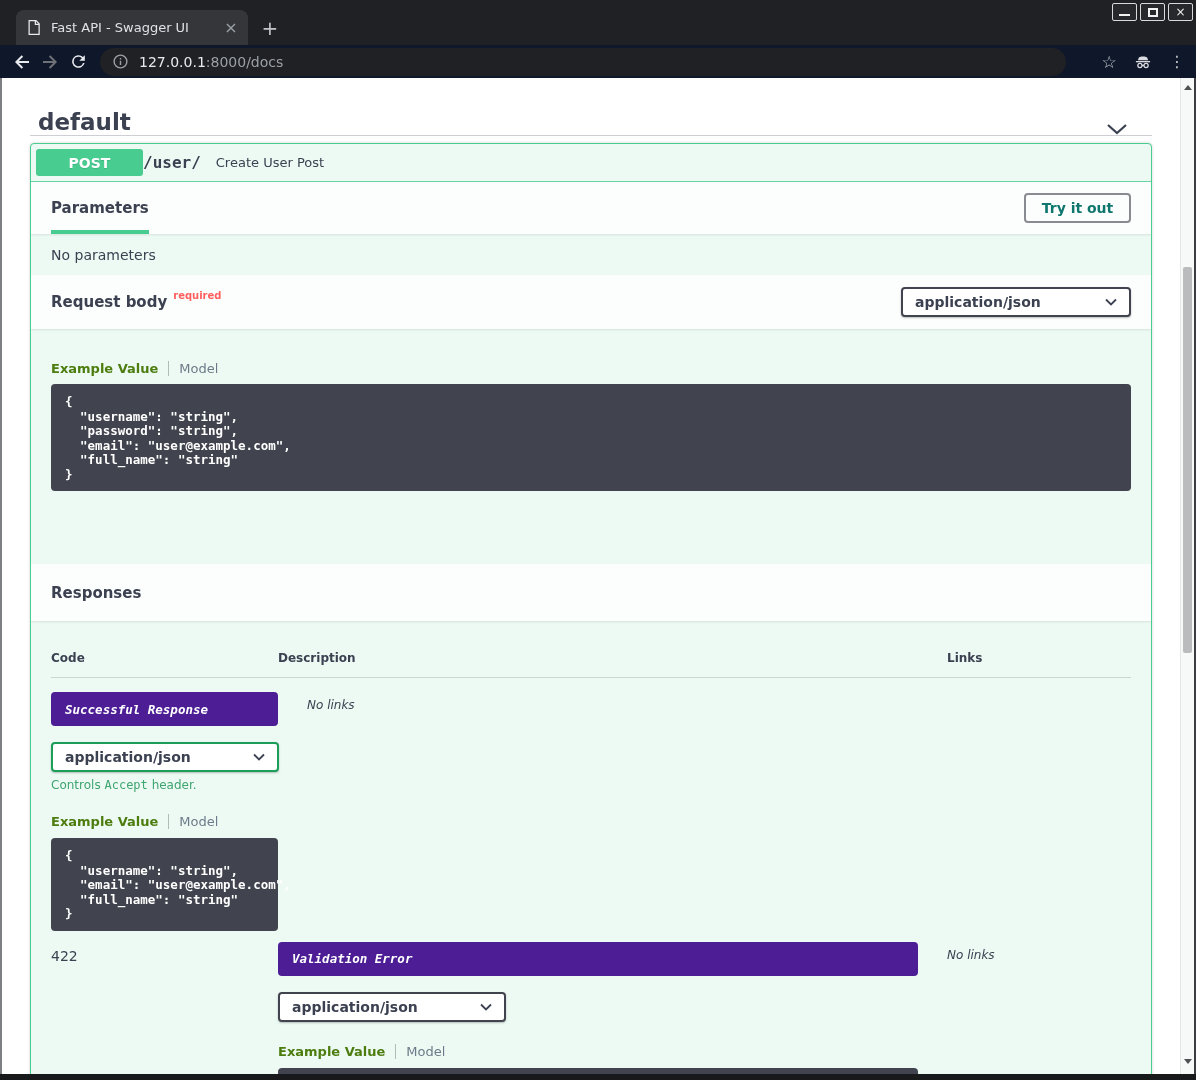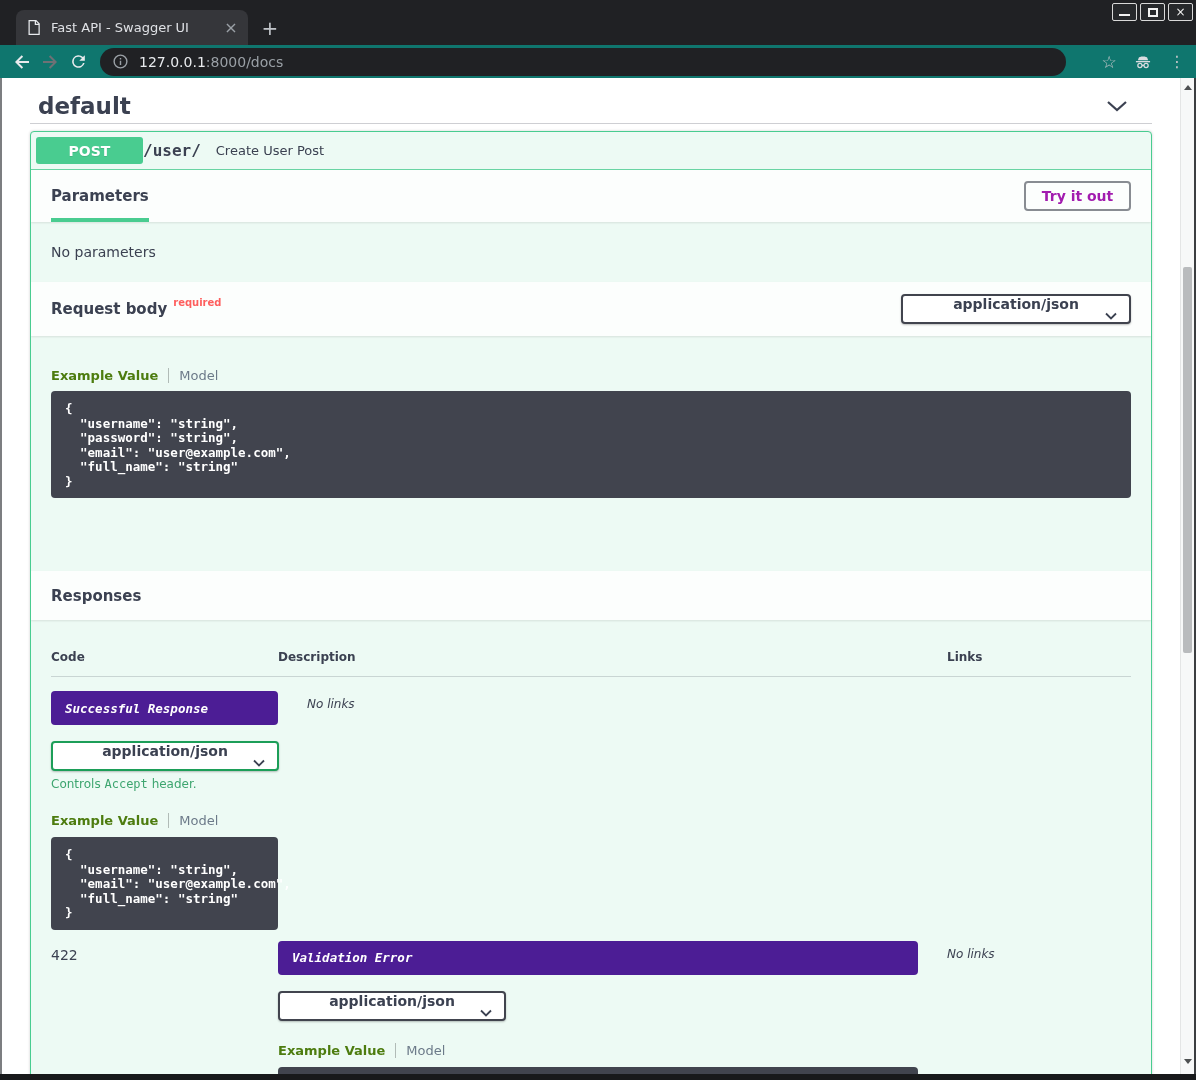--- a/index.html
+++ b/index.html
@@ -15,21 +15,21 @@
   .min-bar { width:11px; height:2px; background:#f1f1f1; margin-top:5px; }
   .max-box { width:10px; height:9px; border:2px solid #f1f1f1; }
   .tab { position:absolute; left:16px; top:10px; width:232px; height:35px; background:#35363a;
          border-radius:8px 8px 0 0; display:flex; align-items:center; padding:0 8px 0 10px; }
   .tab-title { color:#dfe1e5; font-size:13px; margin-left:10px; flex:1; white-space:nowrap;
                overflow:hidden; }
   .tab-close { color:#9aa0a6; font-size:16px; width:18px; height:18px; display:flex;
                align-items:center; justify-content:center; border-radius:50%; }
   .new-tab { position:absolute; left:258px; top:16px; width:24px; height:24px; color:#c0c4c9;
              font-size:20px; display:flex; align-items:center; justify-content:center; }
-  .toolbar { position:relative; height:33px; background:#0f766e; display:flex; align-items:center; }
+  .toolbar { position:relative; height:33px; background:#0f172a; display:flex; align-items:center; }
   .nav-btn { width:28px; height:28px; display:flex; align-items:center; justify-content:center; }
   .nav-btn.back { margin-left:8px; }
   .urlbar { height:28px; width:966px; margin-left:8px; background:#202124; border-radius:14px;
             display:flex; align-items:center; padding:0 12px; }
   .url-text { font-size:14px; margin-left:10px; color:#9aa0a6; }
   .url-host { color:#e8eaed; }
   .toolbar-right { display:flex; align-items:center; margin-left:auto; margin-right:6px; }
   .tool-icn { width:26px; height:26px; display:flex; align-items:center; justify-content:center;
               color:#c3c6c9; font-size:17px; margin-left:8px; }
   .menu-dots { font-size:16px; color:#c3c6c9; letter-spacing:0; }
@@ -47,21 +47,21 @@
   .sb-up { top:2px; } .sb-down { bottom:6px; }
   .tri-up { width:0; height:0; border-left:4px solid transparent; border-right:4px solid transparent;
             border-bottom:5px solid #4e5052; }
   .tri-down { width:0; height:0; border-left:4px solid transparent; border-right:4px solid transparent;
               border-top:5px solid #4e5052; }
   .sb-thumb { position:absolute; left:2px; right:2px; top:189px; height:386px;
               background:#b9bbbd; border-radius:2px; }
 
   
   .swagger { margin-right:14px; padding:0 28px; color:#3b4151; }
-  .tag-section { display:flex; align-items:center; padding-top:10px; height:46px;
+  .tag-section { display:flex; align-items:flex-end; padding-top:10px; height:58px;
                  border-bottom:1px solid rgba(59,65,81,.25); }
   .tag-title { font-size:23px; font-weight:700; margin-left:8px; color:#3b4151; }
   .tag-chevron { margin-left:auto; margin-right:24px; display:flex; }
 
   .opblock { margin-top:7px; background:#edfaf4; border:1px solid #49cc90; border-radius:4px;
              box-shadow:0 0 3px rgba(0,0,0,.19); overflow:hidden; }
   .op-summary { display:flex; align-items:center; padding:5px; height:38px;
                 border-bottom:1px solid rgba(73,204,144,.8); }
   .method-badge { background:#49cc90; color:#fff; font-size:14px; font-weight:700;
                   width:107px; height:27px; display:flex; align-items:center; justify-content:center;
@@ -69,45 +69,45 @@
   .op-path { font-family:"DejaVu Sans Mono","Liberation Mono",monospace; font-weight:700;
              font-size:16px; color:#3b4151; }
   .op-desc { font-size:13px; margin-left:15px; color:#3b4151; }
 
   .sec-header { display:flex; align-items:center; height:52px; padding:0 20px;
                 background:rgba(255,255,255,.8); box-shadow:0 1px 2px rgba(0,0,0,.1); }
   .param-tab { height:100%; display:flex; align-items:center; font-size:15px; font-weight:700;
                border-bottom:4px solid #49cc90; padding-top:3px; }
   .tryout-btn { margin-left:auto; width:107px; height:30px; background:transparent;
                 border:2px solid #888c92; border-radius:4px; font-size:14px; font-weight:700;
-                color:#a21caf; font-family:inherit; }
-  .no-params { height:60px; display:flex; align-items:center; padding:0 20px; font-size:14px; }
+                color:#0f766e; font-family:inherit; }
+  .no-params { height:41px; display:flex; align-items:center; padding:0 20px; font-size:14px; }
 
   .rb-header { height:54px;justify-content:space-between; }
   .rb-title { font-size:15px; font-weight:700; }
   .rb-required { font-size:10px; font-weight:600; color:rgba(255,0,0,.63);
                  position:relative; top:-7px; margin-left:6px; }
   .select { background:#fff; border:2px solid #41444e; border-radius:4px; height:30px;
             display:flex; align-items:center; padding:0 12px; font-size:14px; font-weight:700;
-            color:#3b4151; box-shadow:0 1px 2px rgba(0,0,0,.25);flex-direction:column; }
+            color:#3b4151; box-shadow:0 1px 2px rgba(0,0,0,.25); }
   .select .chev { margin-left:auto; display:flex; }
   .rb-select { width:230px; margin-left:auto; }
   .select.accept-sel { border-color:#1c9e58; width:228px; }
   .select.plain-sel { width:228px; }
 
   .body-block { padding:32px 20px 73px; }
   .model-tabs { display:flex; align-items:center; font-size:13px; }
   .tab-example { font-weight:700; color:#4d7c0f; }
   .tab-divider { width:1px; height:15px; background:rgba(0,0,0,.25); margin:0 10px; }
   .tab-model { color:#6c7a89; }
   .code-block { margin-top:8px; background:#41444e; border-radius:4px; color:#fff;
                 font-family:"DejaVu Sans Mono","Liberation Mono",monospace; font-weight:600;
                 font-size:12.5px; line-height:14.5px; padding:11px 14px 9px; white-space:pre; }
 
-  .resp-header { height:49px; }
+  .resp-header { height:57px; }
   .resp-title { font-size:15px; font-weight:700; }
   .responses-body { padding:26px 20px 80px; }
   .resp-head { display:grid; grid-template-columns:227px 640px 1fr; font-size:12px; font-weight:700;
                padding:4px 0 12px; border-bottom:1px solid rgba(59,65,81,.2); }
   .resp-row { display:grid; grid-template-columns:227px 640px 1fr; }
   .row-200 { margin-top:14px; } .row-422 { margin-top:11px; }
   .col-code { font-size:14px; padding-top:6px; }
   .col-links { font-size:12px; font-style:italic; padding-left:29px; padding-top:6px; }
   .head-links { padding-left:29px; }
   .desc-block { background:#4c1d95; border-radius:4px; height:34px; display:flex; align-items:center;

